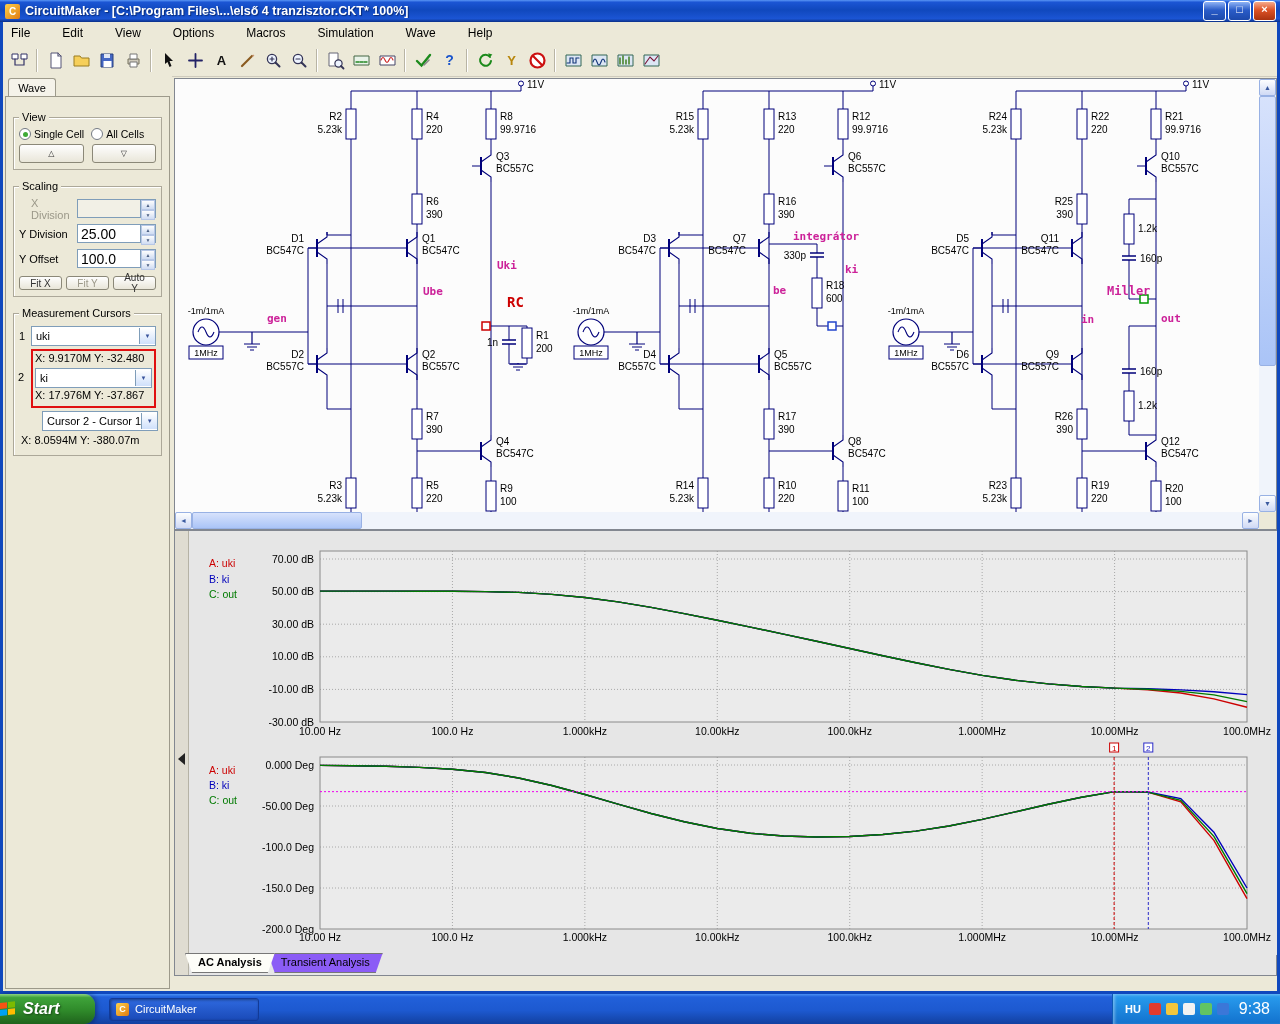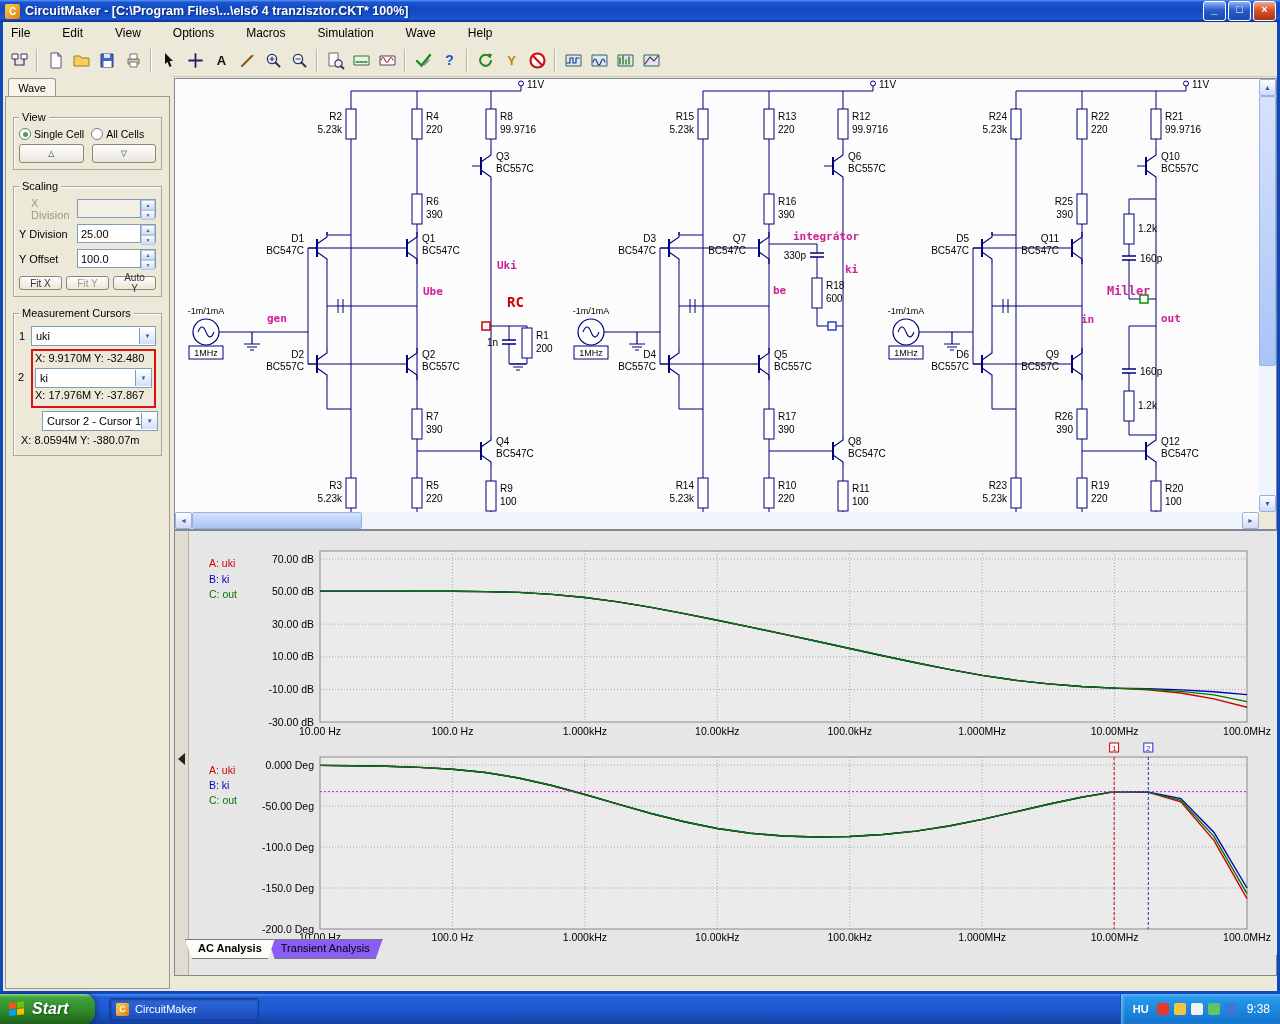--- a/index.html
+++ b/index.html
@@ -46,21 +46,21 @@
   .radio.sel:after{content:"";position:absolute;left:2.5px;top:2.5px;width:5px;height:5px;border-radius:50%;background:#3faa36;}
   .rlabel{font-size:10.5px;margin-right:4px;}
   .btn-row{display:flex;gap:8px;}
   .xpbtn{flex:1;height:19px;font-size:8px;color:#333;background:linear-gradient(#fefefe,#e9e6d9);
     border:1px solid #8b8878;border-radius:3px;display:flex;align-items:center;justify-content:center;
     font-family:inherit;}
   .srow{display:flex;align-items:center;height:25px;}
   .srow .slabel{width:58px;font-size:11px;}
   .srow .slabel.dis{color:#9b9889;margin-left:12px;}
   .numbox{display:flex;height:19px;}
-  input.num{width:56px;height:17px;border:1px solid #7f9db9;font-size:11px;padding:0 3px;font-family:inherit;background:#fff;}
+  input.num{width:56px;height:17px;border:1px solid #7f9db9;font-size:14px;padding:0 3px;font-family:inherit;background:#fff;}
   input.num:disabled{background:#f2f0e6;}
   .spin{width:14px;display:flex;flex-direction:column;border:1px solid #7f9db9;border-left:none;background:#fff;}
   .spin div{flex:1;font-size:5px;line-height:8px;text-align:center;color:#4d6185;
     background:linear-gradient(#fdfdfd,#cfdcf3);border:1px solid #b7c7e6;}
   .fit-row{display:flex;gap:4px;margin-top:5px;}
   .fitbtn{height:14px;font-size:10px;flex:1;}
   .fitbtn.dis{color:#9b9889;}
   .cur-row{display:flex;align-items:center;margin:3px 0;}
   .cur-num{width:12px;font-size:11px;}
   .combo{height:18px;background:#fff;border:1px solid #7f9db9;display:flex;align-items:center;
@@ -84,44 +84,44 @@
     font-size:7px;display:flex;align-items:center;justify-content:center;}
   .thumb{position:absolute;box-sizing:border-box;background:linear-gradient(180deg,#d7e2fc,#aac4f7);
     border:1px solid #98b1e4;border-radius:2px;}
   
   #wave-panel{position:absolute;left:174px;top:530px;width:1103px;height:446px;background:#e6e6e6;
     border:1px solid #828790;box-sizing:border-box;}
   .gutter{position:absolute;left:0;top:0;bottom:0;width:13px;background:#dfdcd1;border-right:1px solid #b5b2a5;}
   .gutter-tri{position:absolute;top:50%;left:3px;width:0;height:0;border-top:6px solid transparent;
     border-bottom:6px solid transparent;border-right:7px solid #222;}
   #chart-svg{position:absolute;left:14px;top:0;}
-  .sheet-tabs{position:absolute;left:10px;bottom:1px;height:35px;display:flex;z-index:5;}
+  .sheet-tabs{position:absolute;left:10px;bottom:1px;height:21px;display:flex;z-index:5;}
   .sheet-tab{height:18px;padding:0 12px;font-size:11px;line-height:17px;background:#8b5cf6;
     border:1px solid #777;margin-right:-7px;clip-path:polygon(0 0,100% 0,calc(100% - 7px) 100%,7px 100%);}
   .sheet-tab.active{background:#fdfdf8;z-index:2;font-weight:bold;}
   
   .taskbar{position:absolute;left:0;right:0;bottom:0;height:30px;z-index:60;
     background:linear-gradient(180deg,#4a90f4 0%,#2160da 10%,#1d59d0 55%,#1240a0 100%);display:flex;align-items:center;}
   .start-btn{height:30px;width:95px;border-radius:0 11px 11px 0;display:flex;align-items:center;gap:6px;
-    padding-left:9px;color:#fff;font-weight:bold;font-style:italic;font-size:16px;box-sizing:border-box;
+    color:#fff;font-weight:bold;font-style:italic;font-size:16px;box-sizing:border-box;
     background:linear-gradient(180deg,#8ed37f 0%,#3fa33a 12%,#2f8a2a 55%,#1f631c 100%);
     text-shadow:1px 1px 2px #184a16;box-shadow:2px 0 5px rgba(0,0,0,.35);}
   .win-flag{width:17px;height:15px;display:grid;grid-template-columns:7px 7px;grid-auto-rows:6px;gap:1px;transform:skewY(-6deg);}
   .win-flag i{display:block;}
   .task-btn{margin-left:14px;width:150px;height:23px;border-radius:3px;display:flex;align-items:center;gap:6px;
     padding:0 6px;color:#fff;font-size:11px;box-sizing:border-box;
     background:linear-gradient(#2f6ae0,#1a4ab8);border:1px solid #123a97;box-shadow:inset 1px 1px 3px rgba(0,0,0,.4);}
   .task-icon{width:13px;height:13px;border-radius:2px;background:linear-gradient(135deg,#ffd24a,#e07b12);
     color:#fff;font-size:9px;font-weight:bold;display:flex;align-items:center;justify-content:center;}
   .tray{margin-left:auto;height:30px;display:flex;align-items:center;gap:5px;padding:0 10px 0 12px;
     background:linear-gradient(180deg,#2a9ef0,#1271cd);border-left:1px solid #0d5bb5;
     box-shadow:inset 2px 1px 3px rgba(255,255,255,.35);color:#fff;}
   .tray-lang{font-size:11px;font-weight:bold;margin-right:3px;}
   .tray-ic{width:12px;height:12px;border-radius:2px;}
-  .tray-time{font-size:12px;margin-left:5px;text-align:center;}
+  .tray-time{font-size:16px;margin-left:5px;text-align:center;}
 </style>
 </head>
 <body>
 
 <div class="screen">
 
   <div class="titlebar">
     <span class="app-icon">C</span>
     <span class="title-text">CircuitMaker - [C:\Program Files\...\első 4 tranzisztor.CKT* 100%]</span>
     <span class="tb-btns">

